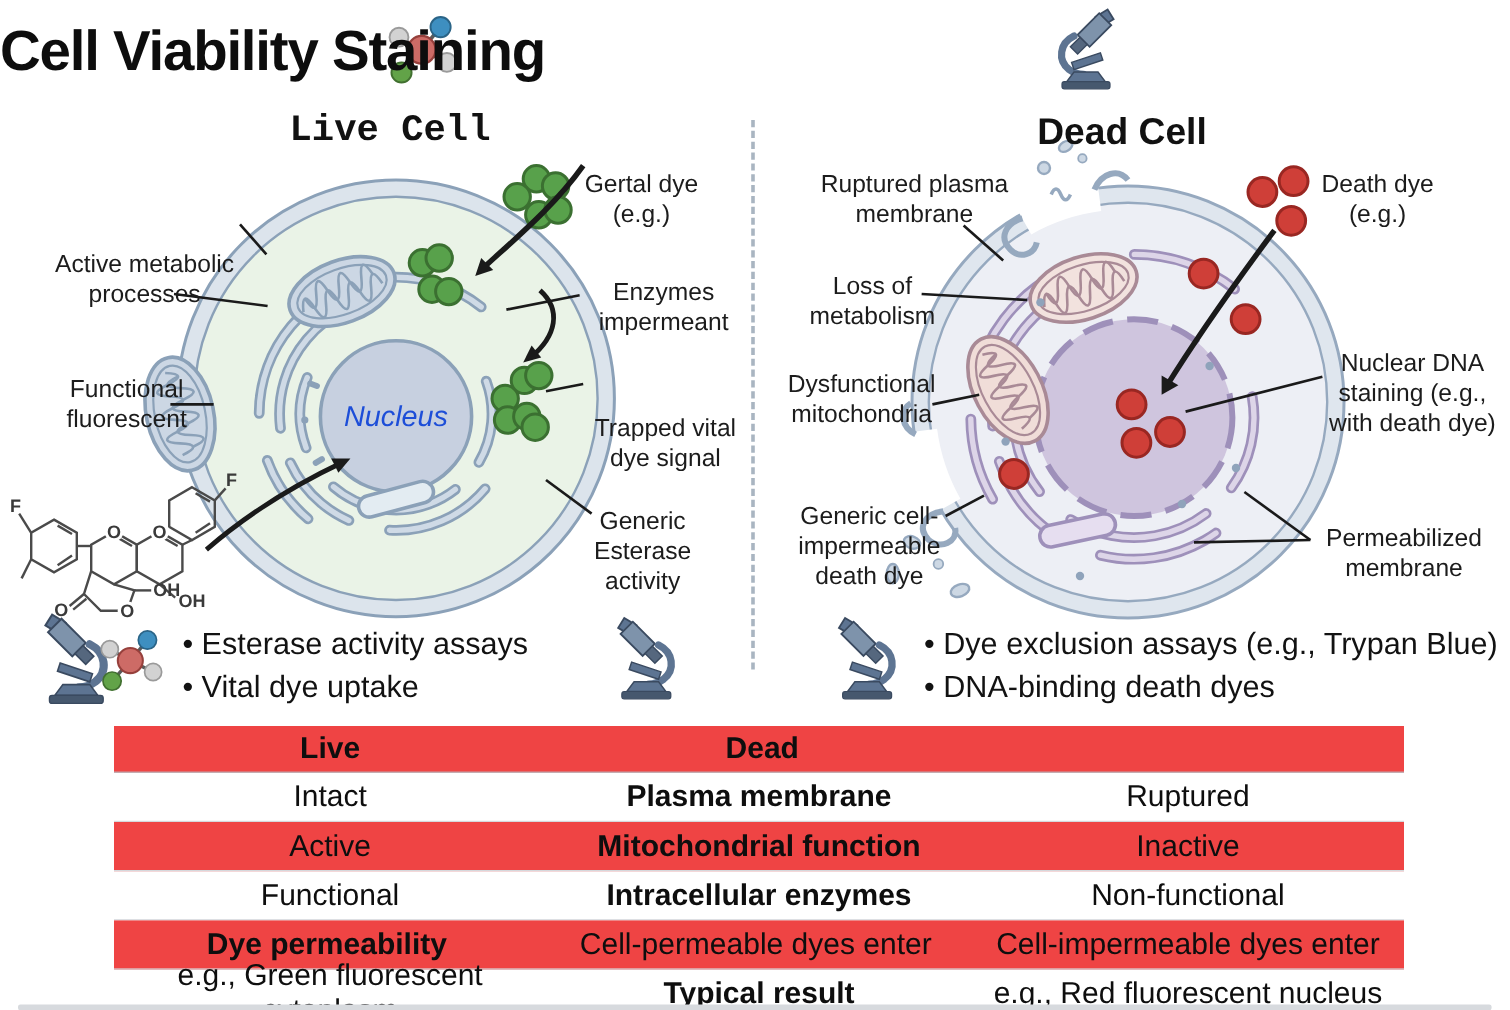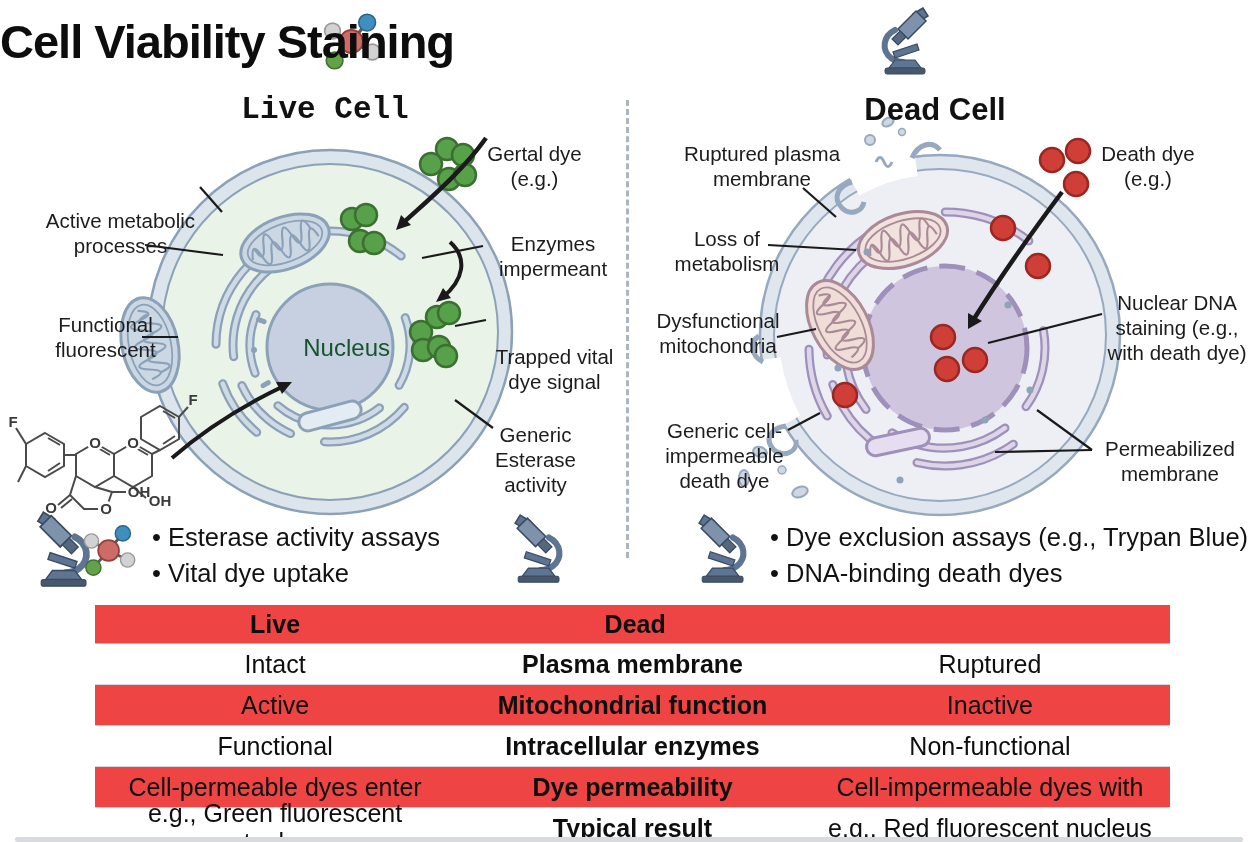--- a/index.html
+++ b/index.html
@@ -8,21 +8,21 @@
   .stage{position:absolute;left:0;top:0;width:1258px;height:842px;}
   svg.art{position:absolute;left:0;top:0;}
   .h1{position:absolute;left:0;top:14px;width:1258px;text-align:left;
       font-size:47px;font-weight:bold;letter-spacing:-1px;color:#0d0d0d;}
   .h2{position:absolute;top:92px;font-size:31px;font-weight:bold;color:#111;text-align:center;}
   .h2.live{left:40px;width:570px;font-family:Liberation Mono, monospace;}
   .h2.dead{left:650px;width:570px;}
   .divider{position:absolute;left:626px;top:100px;height:458px;width:0;
            border-left:3px dashed #a9b5c1;}
   .lbl{position:absolute;font-size:20.5px;line-height:1.22;color:#1c1c1c;text-align:center;}
-  .nucleus-lbl{position:absolute;font-size:24px;color:#14532d;text-align:right;}
+  .nucleus-lbl{position:absolute;font-size:24px;color:#1d4ed8;text-align:center;font-style:italic;}
   .bullets{position:absolute;}
   .bullets .bi{font-size:25.5px;color:#121212;margin-bottom:7px;white-space:nowrap;}
   .bullets .bi::before{content:"• ";}
   .cmp{position:absolute;left:95px;top:605px;width:1075px;}
   .trow{display:flex;align-items:center;height:40px;font-size:25px;color:#0e0e0e;
         border-bottom:1.5px solid #d5d8dc;}
   .trow.head{height:38px;font-weight:bold;border-bottom:1.5px solid #b9bdc4;}
   .trow.blue{background:#ef4444;}
   .tc{text-align:center;}
   .tc.s{width:33.5%;}
@@ -324,23 +324,23 @@
     <div class="tc s">Active</div>
     <div class="tc m">Mitochondrial function</div>
     <div class="tc s">Inactive</div>
   </div>
   <div class="trow">
     <div class="tc s">Functional</div>
     <div class="tc m">Intracellular enzymes</div>
     <div class="tc s">Non-functional</div>
   </div>
   <div class="trow blue">
+    <div class="tc m">Dye permeability</div>
     <div class="tc s">Cell-permeable dyes enter</div>
-    <div class="tc m">Dye permeability</div>
-    <div class="tc s">Cell-impermeable dyes with</div>
+    <div class="tc s">Cell-impermeable dyes enter</div>
   </div>
   <div class="trow">
     <div class="tc s">e.g., Green fluorescent cytoplasm</div>
     <div class="tc m">Typical result</div>
     <div class="tc s">e.g., Red fluorescent nucleus</div>
   </div>
 </div>
 
 <div class="bottom-strip"></div>
 

